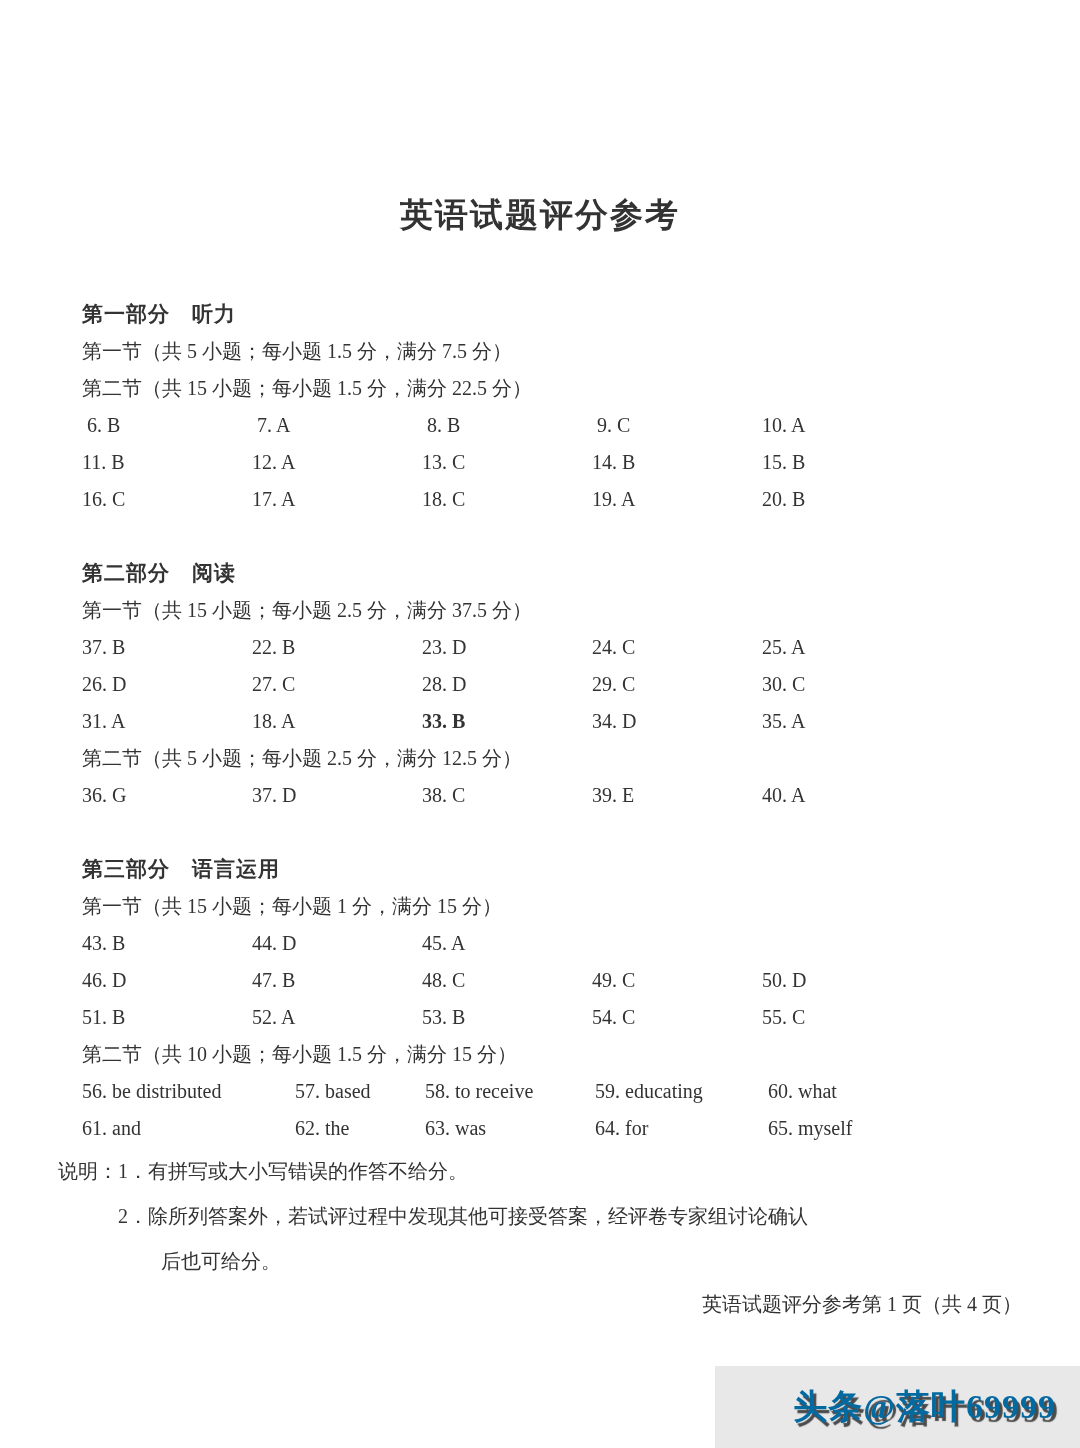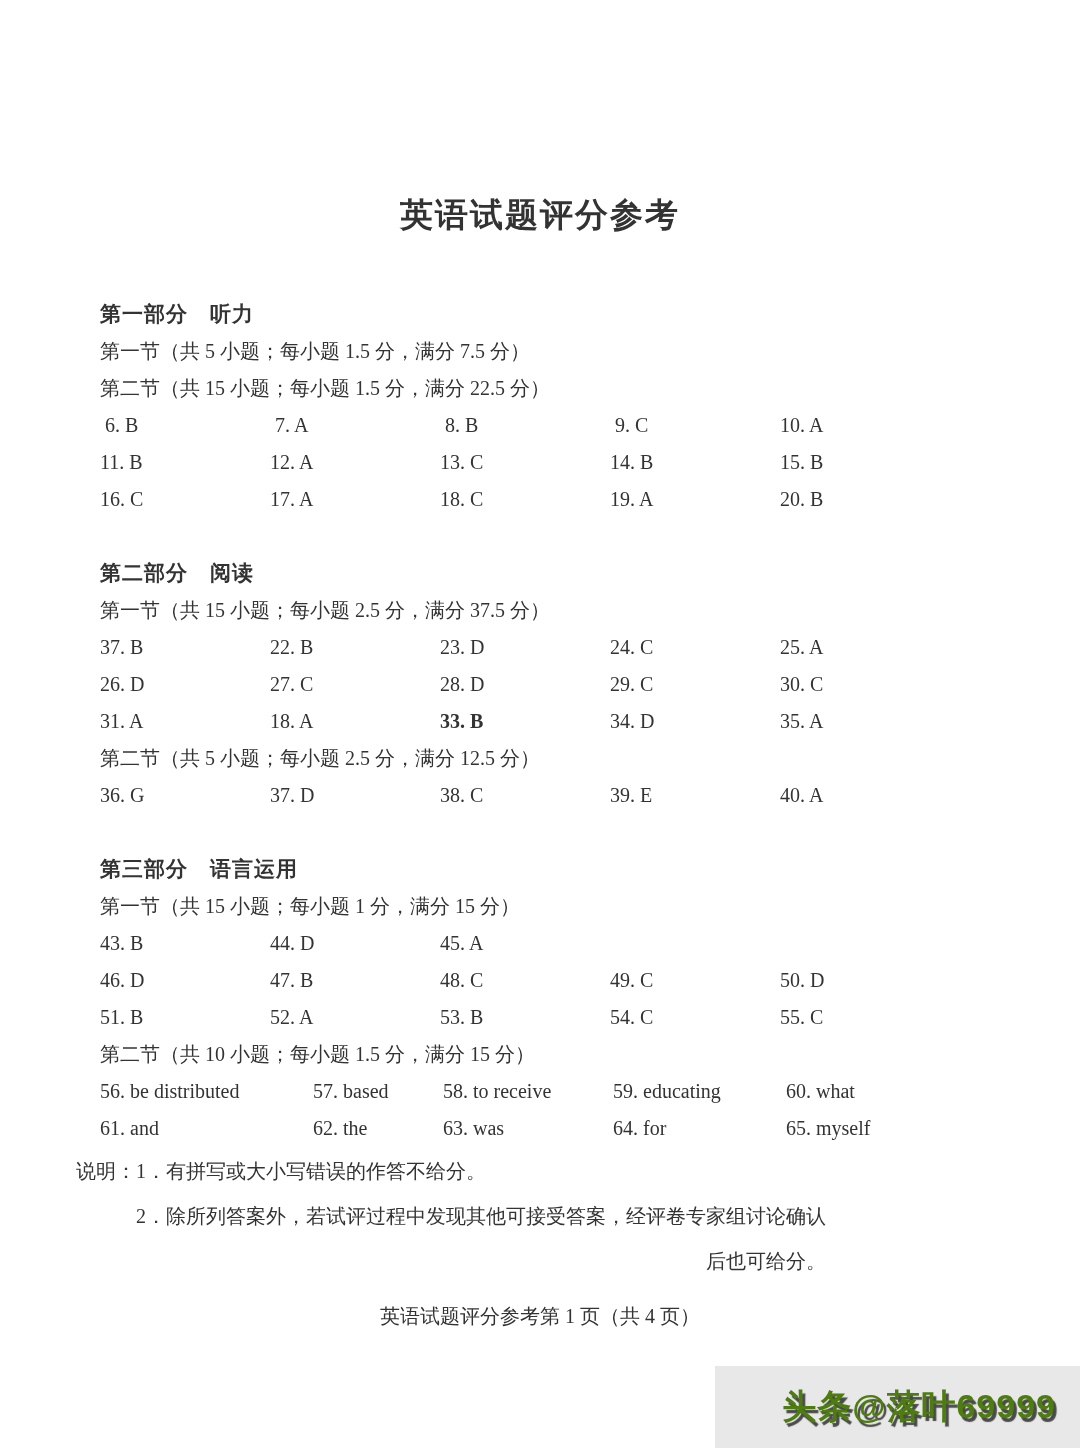--- a/index.html
+++ b/index.html
@@ -4,21 +4,21 @@
 <style>
   html,body{margin:0;padding:0;background:#ffffff;}
   .page{
     position:relative;
     width:1080px;height:1448px;
     background:#ffffff;
     font-family:"Liberation Serif","DejaVu Serif",serif;
     color:#333333;
     overflow:hidden;
   }
-  .content{padding:0 76px;}
+  .content{padding:0 58px;}
   .doc-title{
     margin:0;
     padding-top:192px;
     height:46px;line-height:46px;
     text-align:center;
     font-size:33px;font-weight:700;
     letter-spacing:2px;
   }
   .part{margin-top:37px;margin-left:24px;}
   .part.first{margin-top:58px;}
@@ -39,36 +39,36 @@
   }
   .row span{white-space:pre;}
   .row.words{grid-template-columns:213px 130px 170px 173px 1fr;}
   .bold{font-weight:700;}
   .notes{
     display:flex;
     font-size:20px;line-height:45px;
     margin-top:2px;
   }
   .notes-label{flex:0 0 auto;}
-  .note-cont{padding-left:43px;text-align:right;}
+  .note-cont{padding-left:43px;}
   .page-footer{
-    text-align:center;
+    text-align:right;
     font-size:20px;line-height:32px;
-    margin-top:16px;
+    margin-top:4px;
   }
   .wm-panel{
     position:absolute;right:0;bottom:0;
     width:365px;height:82px;
     background:#e8e8e8;
   }
   .watermark{
     position:absolute;right:24px;bottom:18px;
-    font-family:Liberation Sans, sans-serif;
+    font-family:Liberation Serif, serif;
     font-weight:700;font-size:34px;
-    color:#4d7c0f;
+    color:#0369a1;
     text-shadow:3px 4px 1px #4a4a4a;
     letter-spacing:1px;
   }
 </style>
 </head>
 <body>
 
 <div class="page">
   <div class="content">
 

